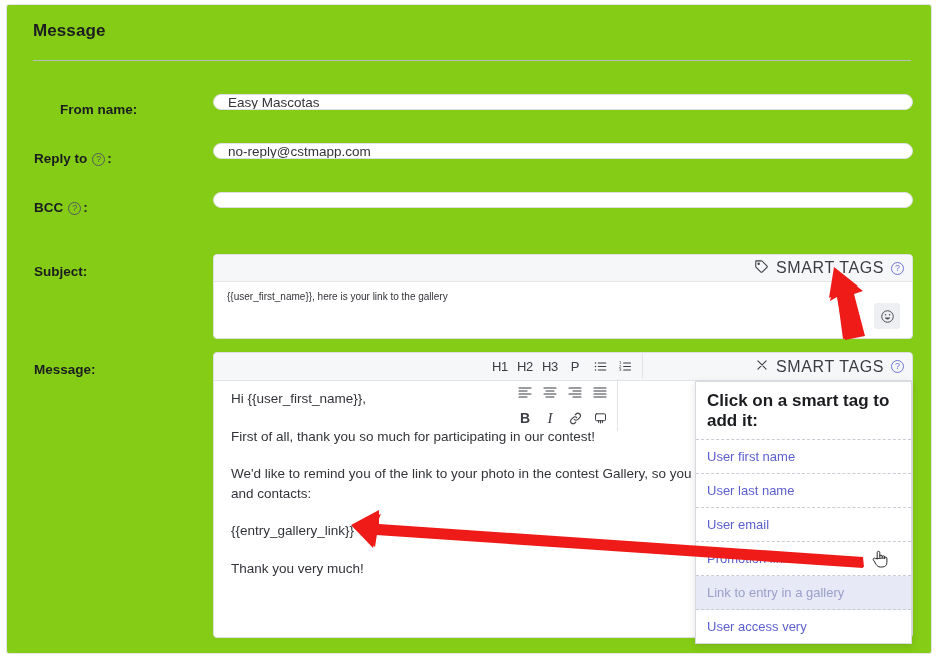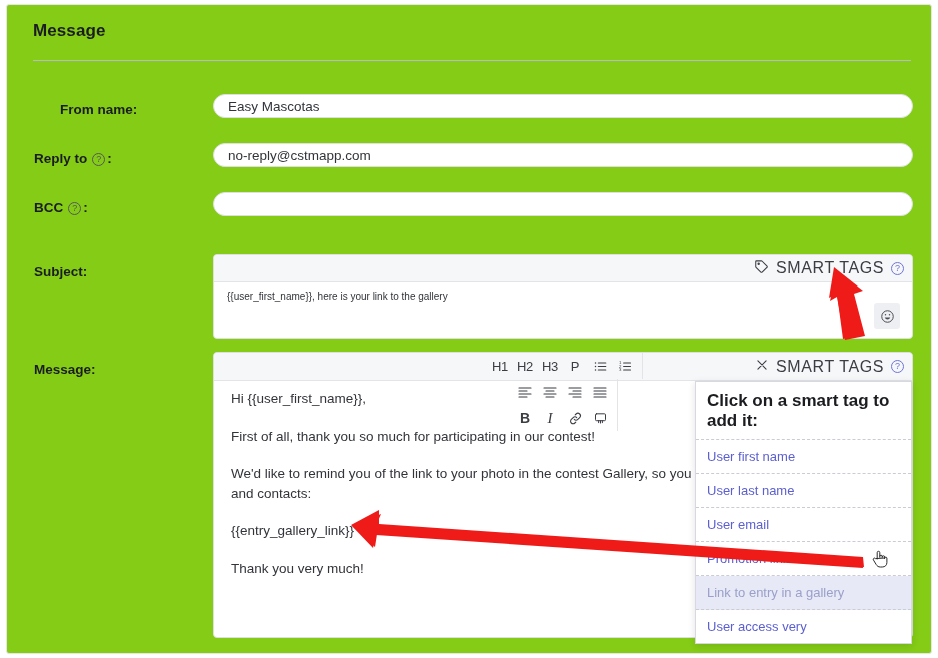--- a/index.html
+++ b/index.html
@@ -59,21 +59,21 @@
   .lbl-from  { left: 43px; top: 97px; margin-left: 10px; }
   .lbl-reply { left: 27px; top: 146px; }
   .lbl-bcc   { left: 27px; top: 195px; }
   .lbl-subject { left: 27px; top: 259px; }
   .lbl-message { left: 27px; top: 357px; }
 
   .pill-input {
     position: absolute;
     left: 206px;
     width: 700px;
-    height: 24px;
+    height: 16px;
     border: 1px solid #dddfe2;
     border-radius: 16px;
     background: #fff;
     font-family: "Liberation Sans", sans-serif;
     font-size: 13.5px;
     color: #32343a;
     padding: 0 14px;
     outline: none;
   }
   .in-from  { top: 89px; }

